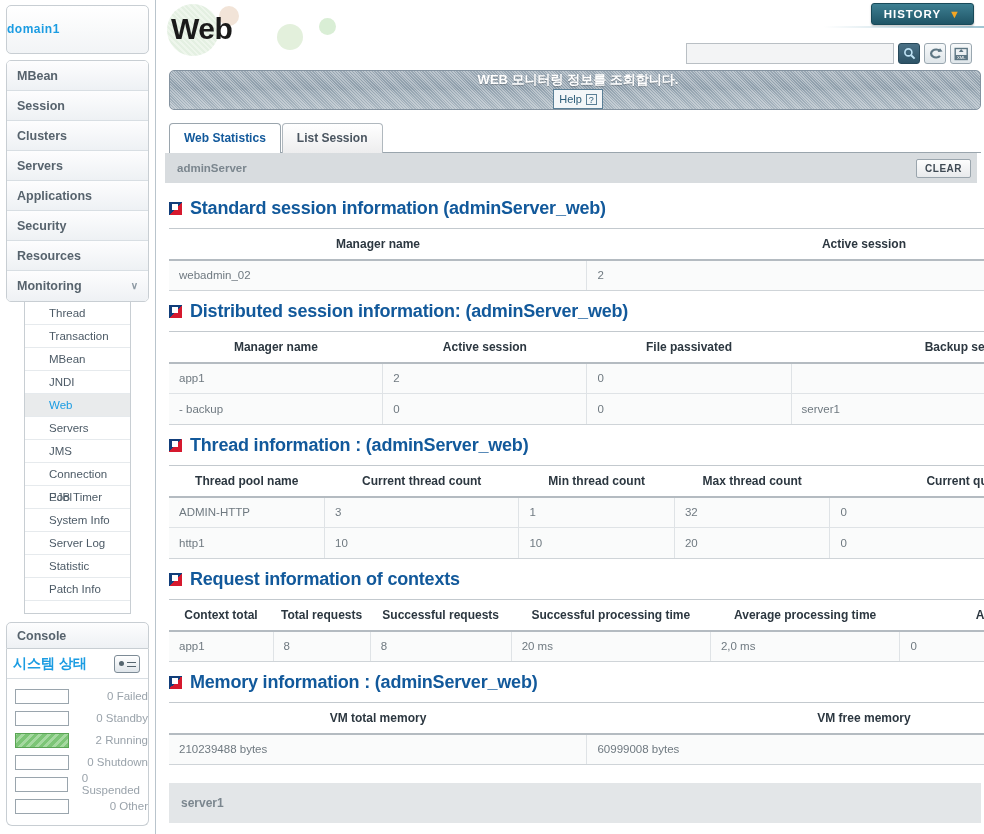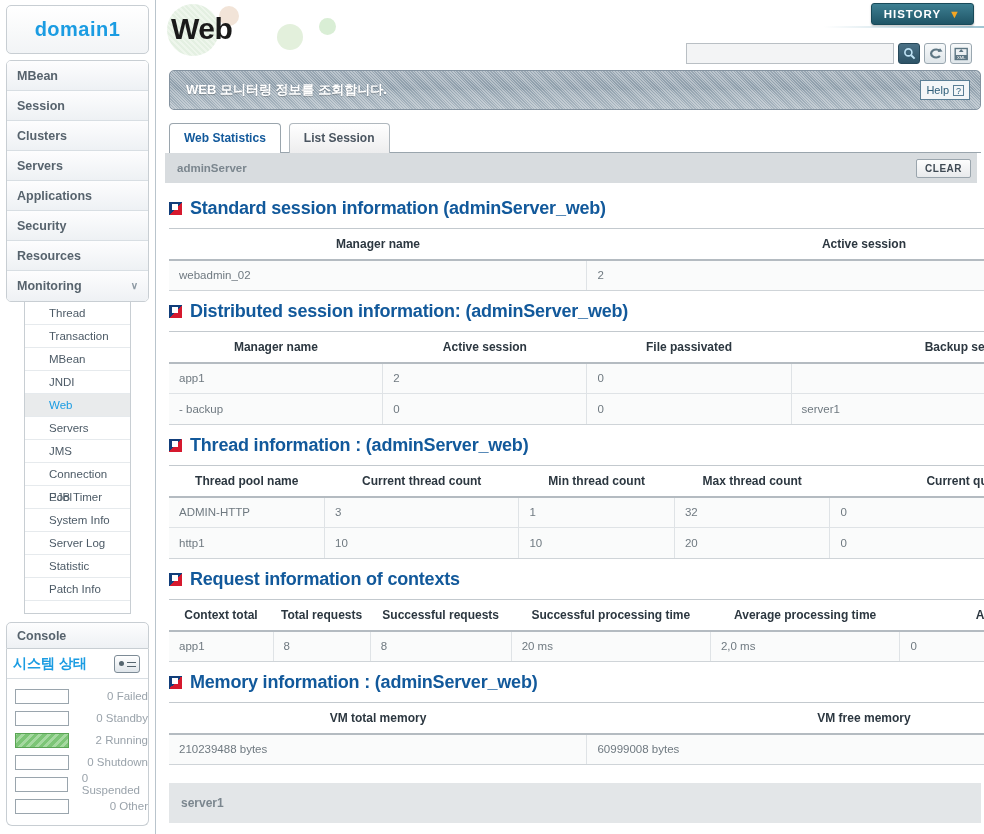--- a/index.html
+++ b/index.html
@@ -23,22 +23,21 @@
   }
   .side-card {
     margin: 5px 6px 0 6px;
     border: 1px solid #c8ced3;
     border-radius: 5px;
     background: linear-gradient(to bottom, #ffffff 0%, #f2f4f6 100%);
     overflow: hidden;
   }
   #domain-title {
     height: 47px; line-height: 47px;
-    text-align: center;
-    font-size: 20px; font-weight: bold;
+    font-size: 12px; font-weight: bold;
     color: #1b9ce2;
     letter-spacing: .5px;
   }
   .nav-list { margin: 6px 6px 0 6px; border: 1px solid #c8ced3; border-radius: 5px; background:#fff; overflow:hidden; }
   .nav-item {
     height: 30px; line-height: 30px;
     padding: 0 10px;
     font-size: 12.5px;
     color: #57636d;
     font-weight: bold;
@@ -173,37 +172,38 @@
     position: absolute; left: 12px; top: 70px;
     width: 812px; height: 40px;
     background:
       repeating-linear-gradient(45deg, rgba(255,255,255,.35) 0 1px, rgba(0,0,0,0) 1px 2px),
       linear-gradient(to bottom, #9aa8b4 0%, #8d9daa 48%, #97a6b2 52%, #a9b6c0 100%);
     border-radius: 5px;
     border: 1px solid #8593a0;
     display: flex; align-items: center;
     padding: 0 10px 0 16px;
     justify-content: space-between;
+    flex-direction: column;
   }
   #banner-text { color: #fff; font-size: 13px; font-weight: bold; text-shadow: 0 1px 1px rgba(0,0,0,.25); }
   #help-btn {
     display: flex; align-items: center; gap: 4px;
     height: 20px; padding: 0 5px;
     background: #f3f6f8; border: 1px solid #5b7f96;
     font-size: 11px; color: #2c5c78; cursor: pointer;
   }
   #help-btn .qmark {
     width: 11px; height: 11px; line-height: 10px; text-align: center;
     border: 1px solid #5b7f96; font-size: 9px; color:#2c5c78;
   }
 
   
   #tabs {
     position: absolute; left: 12px; top: 121px;
-    display: flex; align-items: flex-end; gap: 8px;
+    display: flex; align-items: flex-end; gap: 1px;
     border-bottom: 1px solid #9aa5ad;
     width: 812px; height: 32px;
   }
   .tab {
     height: 30px; line-height: 29px;
     padding: 0 14px;
     font-size: 12px; font-weight: bold;
     border: 1px solid #b0b8be; border-bottom: none;
     border-radius: 4px 4px 0 0;
     background: linear-gradient(to bottom,#ffffff,#ededee);

